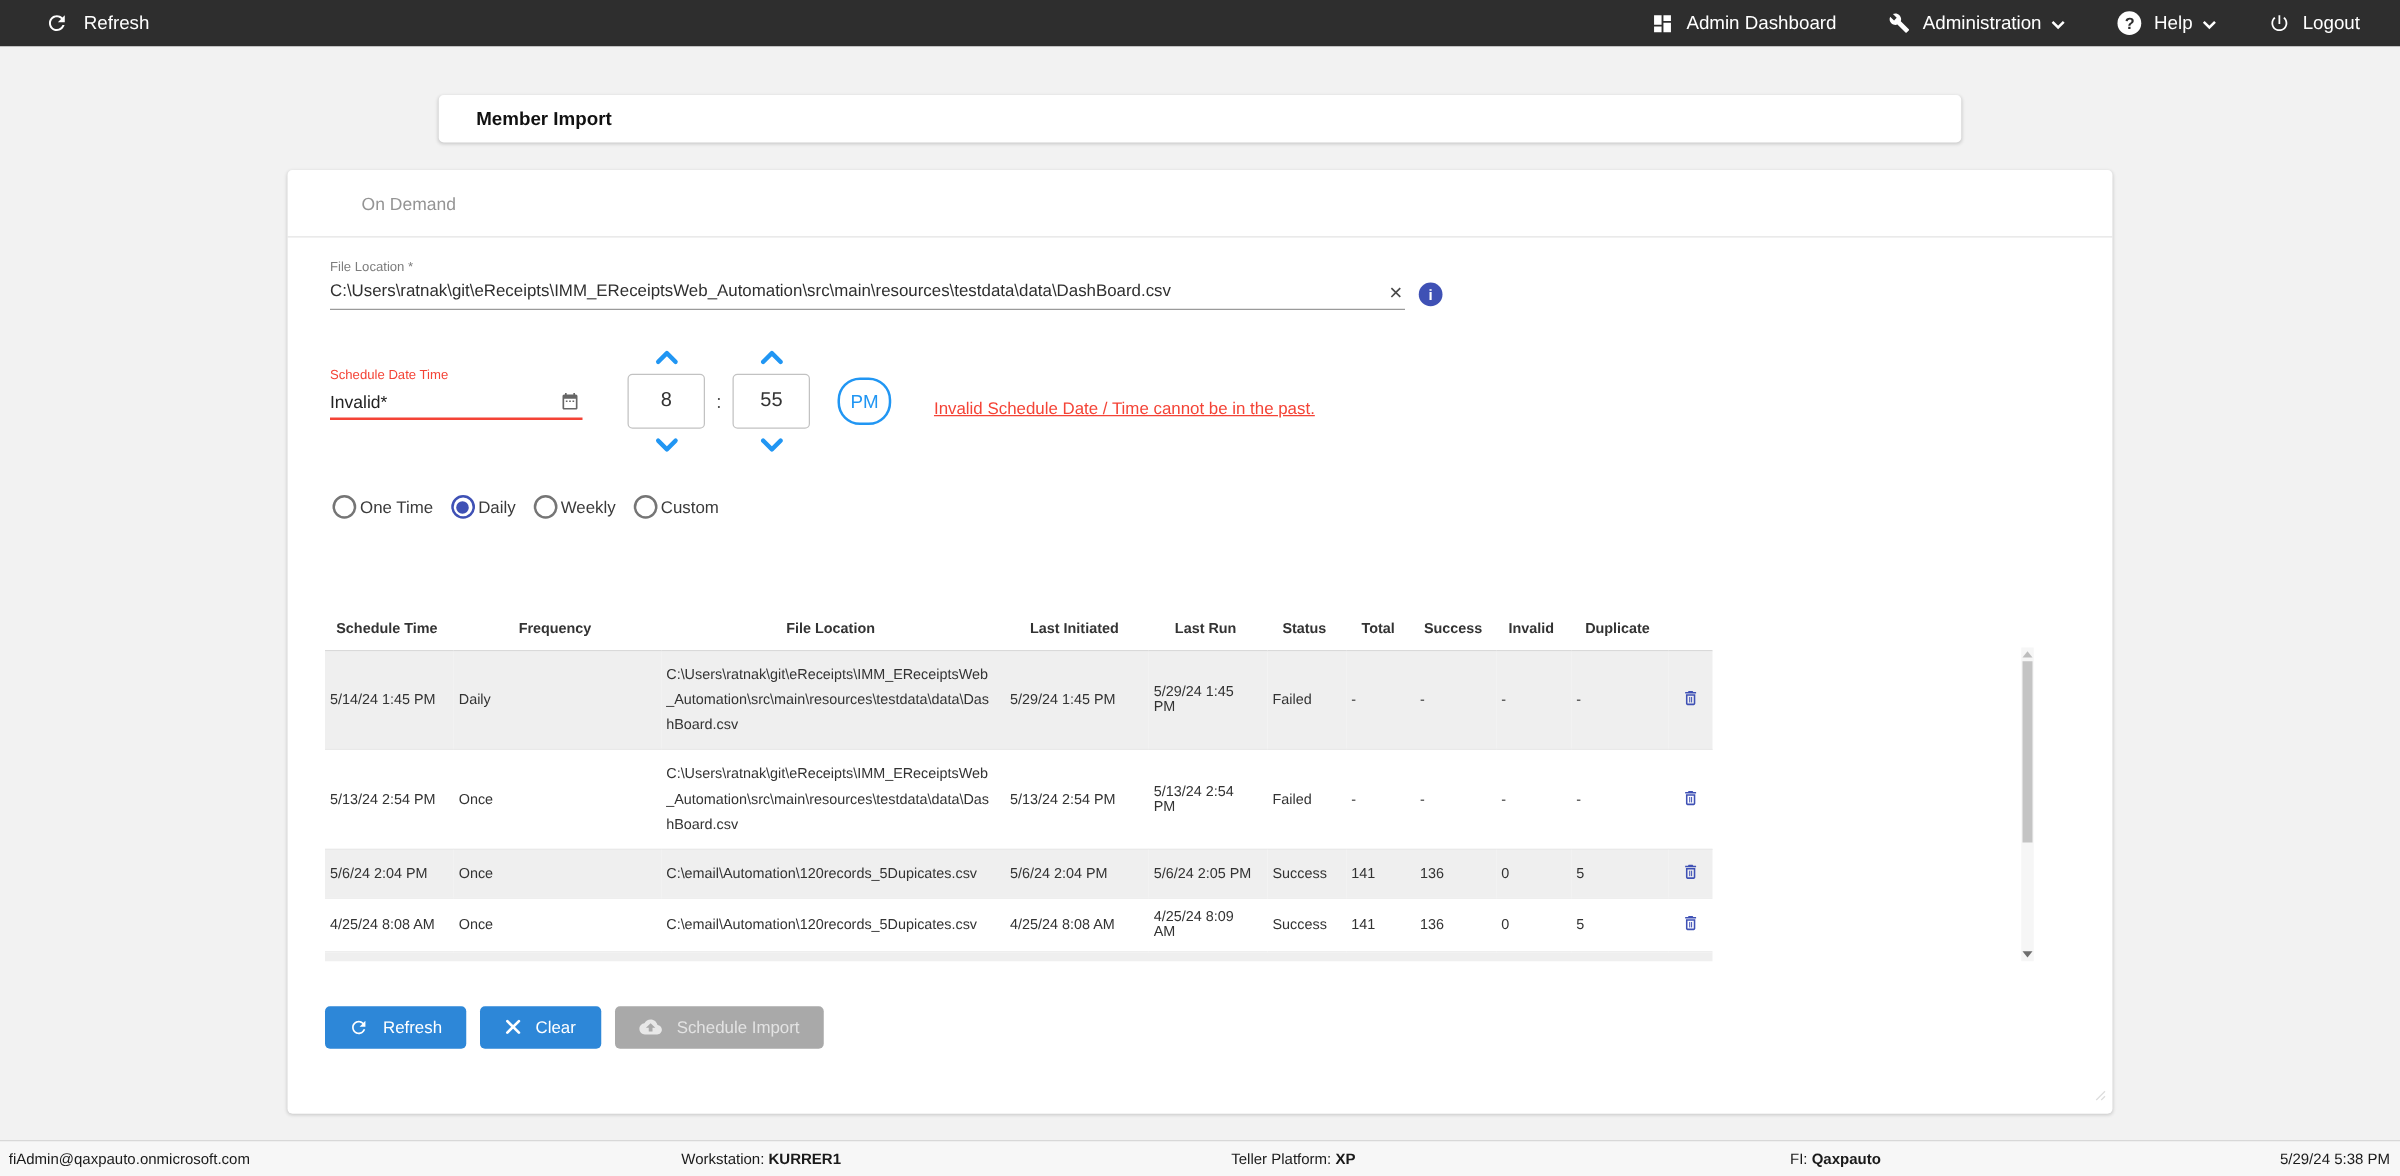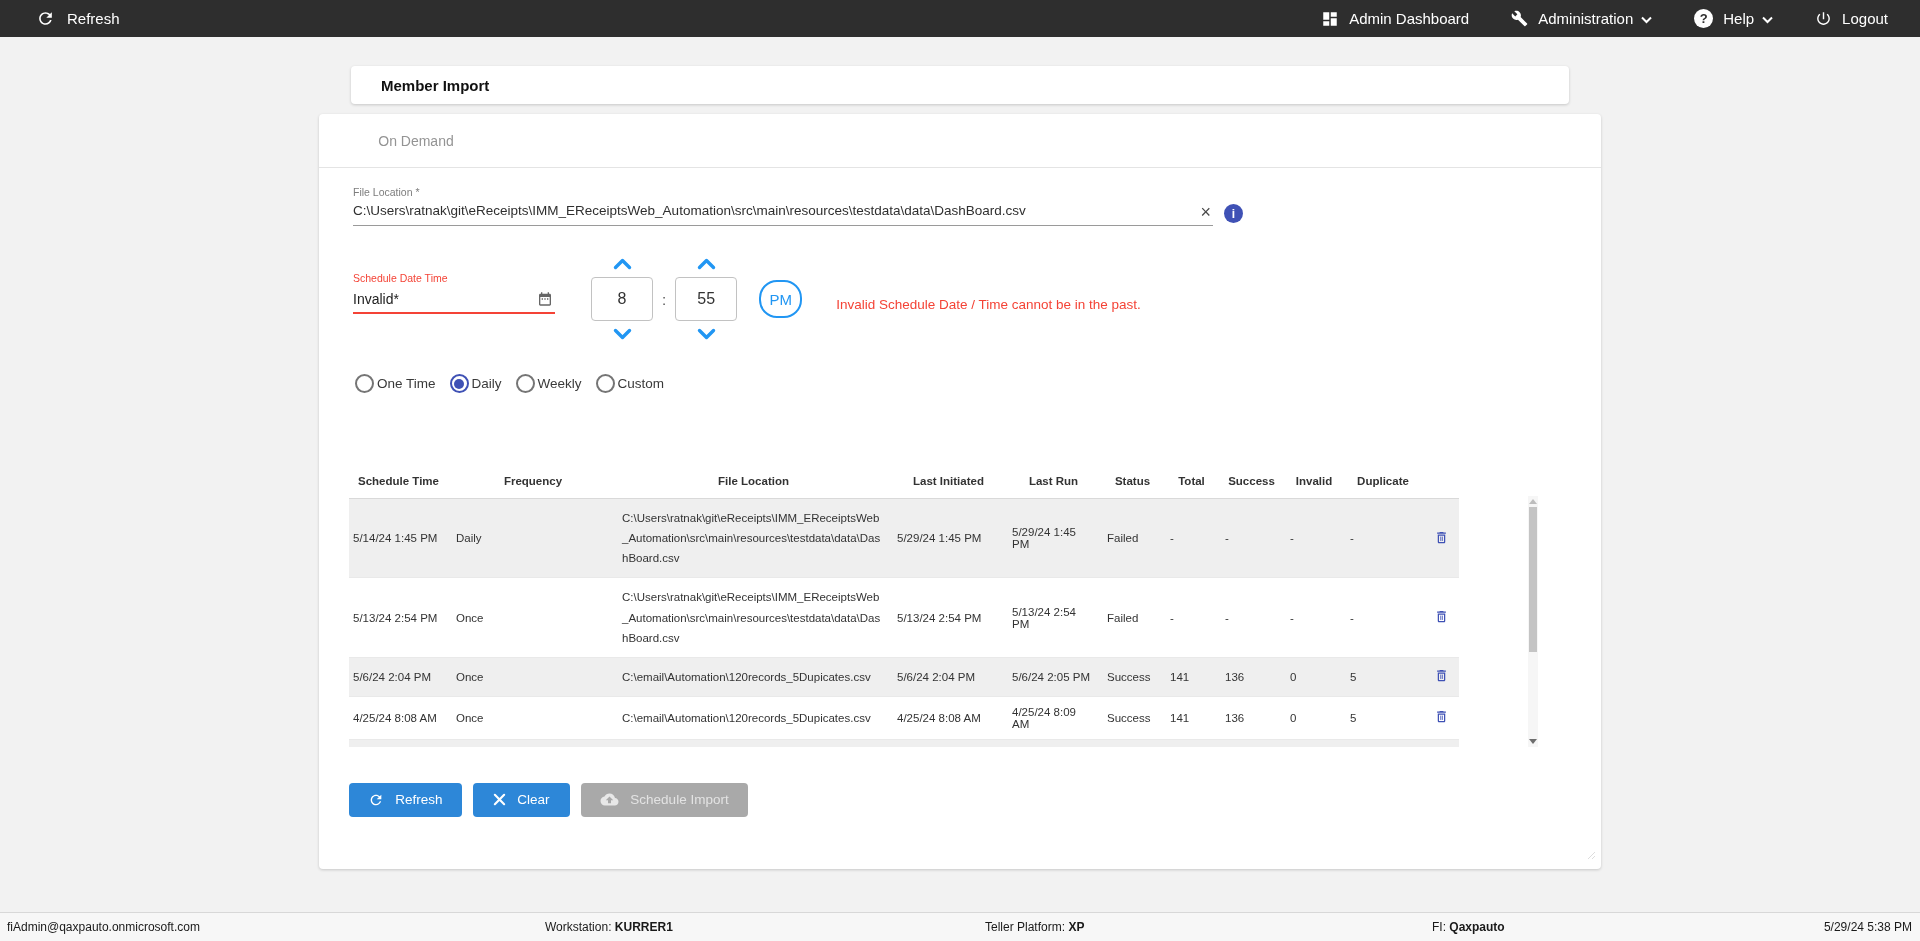--- a/index.html
+++ b/index.html
@@ -20,26 +20,26 @@
   .tb-left { gap:12px; }
   .tb-spacer { flex:1; }
   .tb-right { display:flex; align-items:center; gap:42px; }
   .help-circle {
     width:19px; height:19px; border-radius:50%; background:#fff; color:#2e2e2e;
     font-size:13px; font-weight:bold; display:flex; align-items:center; justify-content:center;
   }
   .chev-dn { margin-left:-2px; margin-top:2px; }
   
   .title-card {
-    width:1218px; margin:29px auto 0; height:38px; background:#fff; border-radius:4px;
+    width:1218px; margin:39px auto 0; height:38px; background:#fff; border-radius:4px;
     box-shadow:0 1px 3px rgba(0,0,0,.18); display:flex; align-items:center;
     padding:0 30px; font-size:15px; font-weight:bold; color:#111;
   }
   .main-card {
-    width:1282px; margin:10px auto 0; height:755px; background:#fff; border-radius:4px;
+    width:1460px; margin:22px auto 0; height:755px; background:#fff; border-radius:4px;
     box-shadow:0 1px 3px rgba(0,0,0,.18); position:relative;
   }
   
   .tabs { display:flex; padding-left:17px; border-bottom:1px solid #e4e4e4; }
   .tab {
     width:160px; height:53px; display:flex; align-items:center; justify-content:center;
     font-size:14px; color:#949494; cursor:pointer; position:relative;
   }
   .tab.active { color:#5e5e5e; }
   .tab.active::after { content:""; position:absolute; left:0; right:0; bottom:-1px; height:3px; background:#3f51b5; }
@@ -71,21 +71,21 @@
   .spin-btn { background:none; border:none; cursor:pointer; display:flex; padding:2px 6px; }
   .spin-box {
     width:62px; height:44px; border:1px solid #c2c2c2; border-radius:4px; margin:5px 0;
     display:flex; align-items:center; justify-content:center; font-size:16px; color:#333;
   }
   .colon { margin:0 9px; font-size:15px; color:#555; }
   .pm-btn {
     margin-left:22px; width:43px; height:38px; background:#fff; border:2px solid #2196f3;
     border-radius:18px; color:#2196f3; font-size:15px; cursor:pointer; font-family:inherit;
   }
-  .sched-error { margin-left:34px; align-self:center; margin-top:10px; color:#f44336; font-size:13.5px; }
+  .sched-error { margin-left:34px; align-self:center; margin-top:10px; color:#f44336; font-size:13.5px;text-decoration:underline; }
   
   .radio-row { display:flex; align-items:center; margin:32px 30px 0 36px; }
   .radio-item { display:flex; align-items:center; margin-right:14px; cursor:pointer; }
   .radio-circle {
     width:19px; height:19px; border-radius:50%; border:2px solid #757575; background:#fff;
     display:flex; align-items:center; justify-content:center; flex:none;
   }
   .radio-item.selected .radio-circle { border-color:#3f51b5; }
   .radio-item.selected .radio-circle::after { content:""; width:10px; height:10px; border-radius:50%; background:#3f51b5; }
   .radio-label { margin-left:3px; font-size:13.5px; color:#3a3a3a; }

